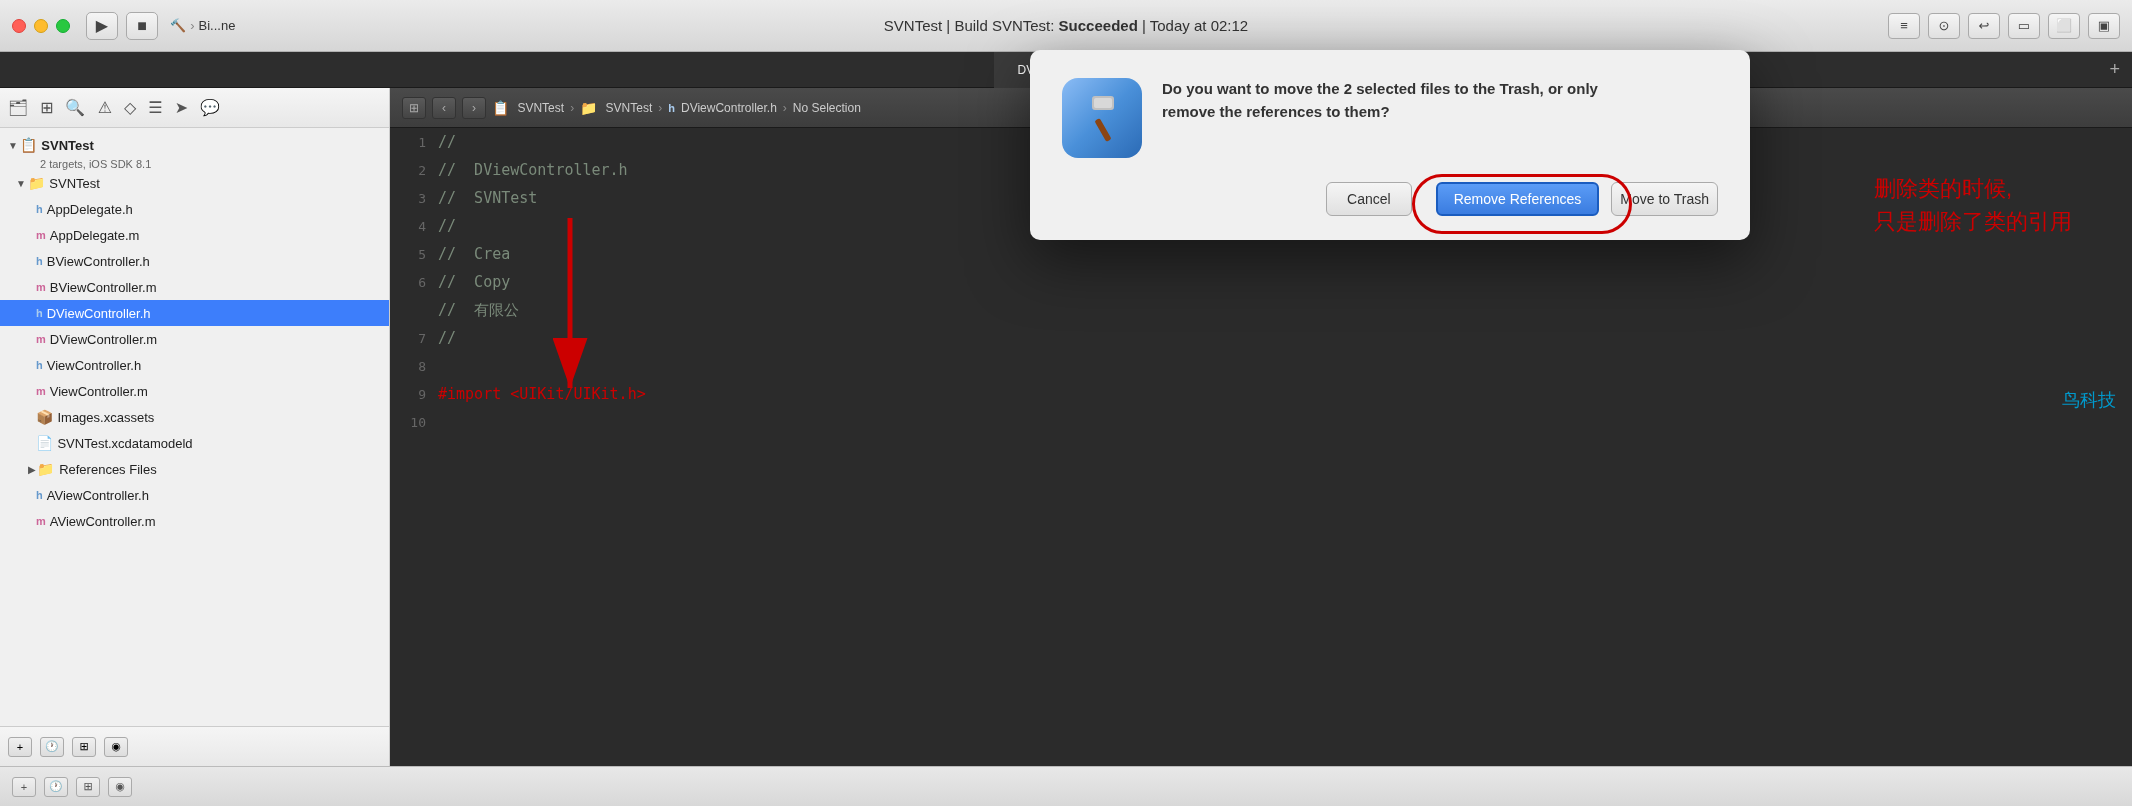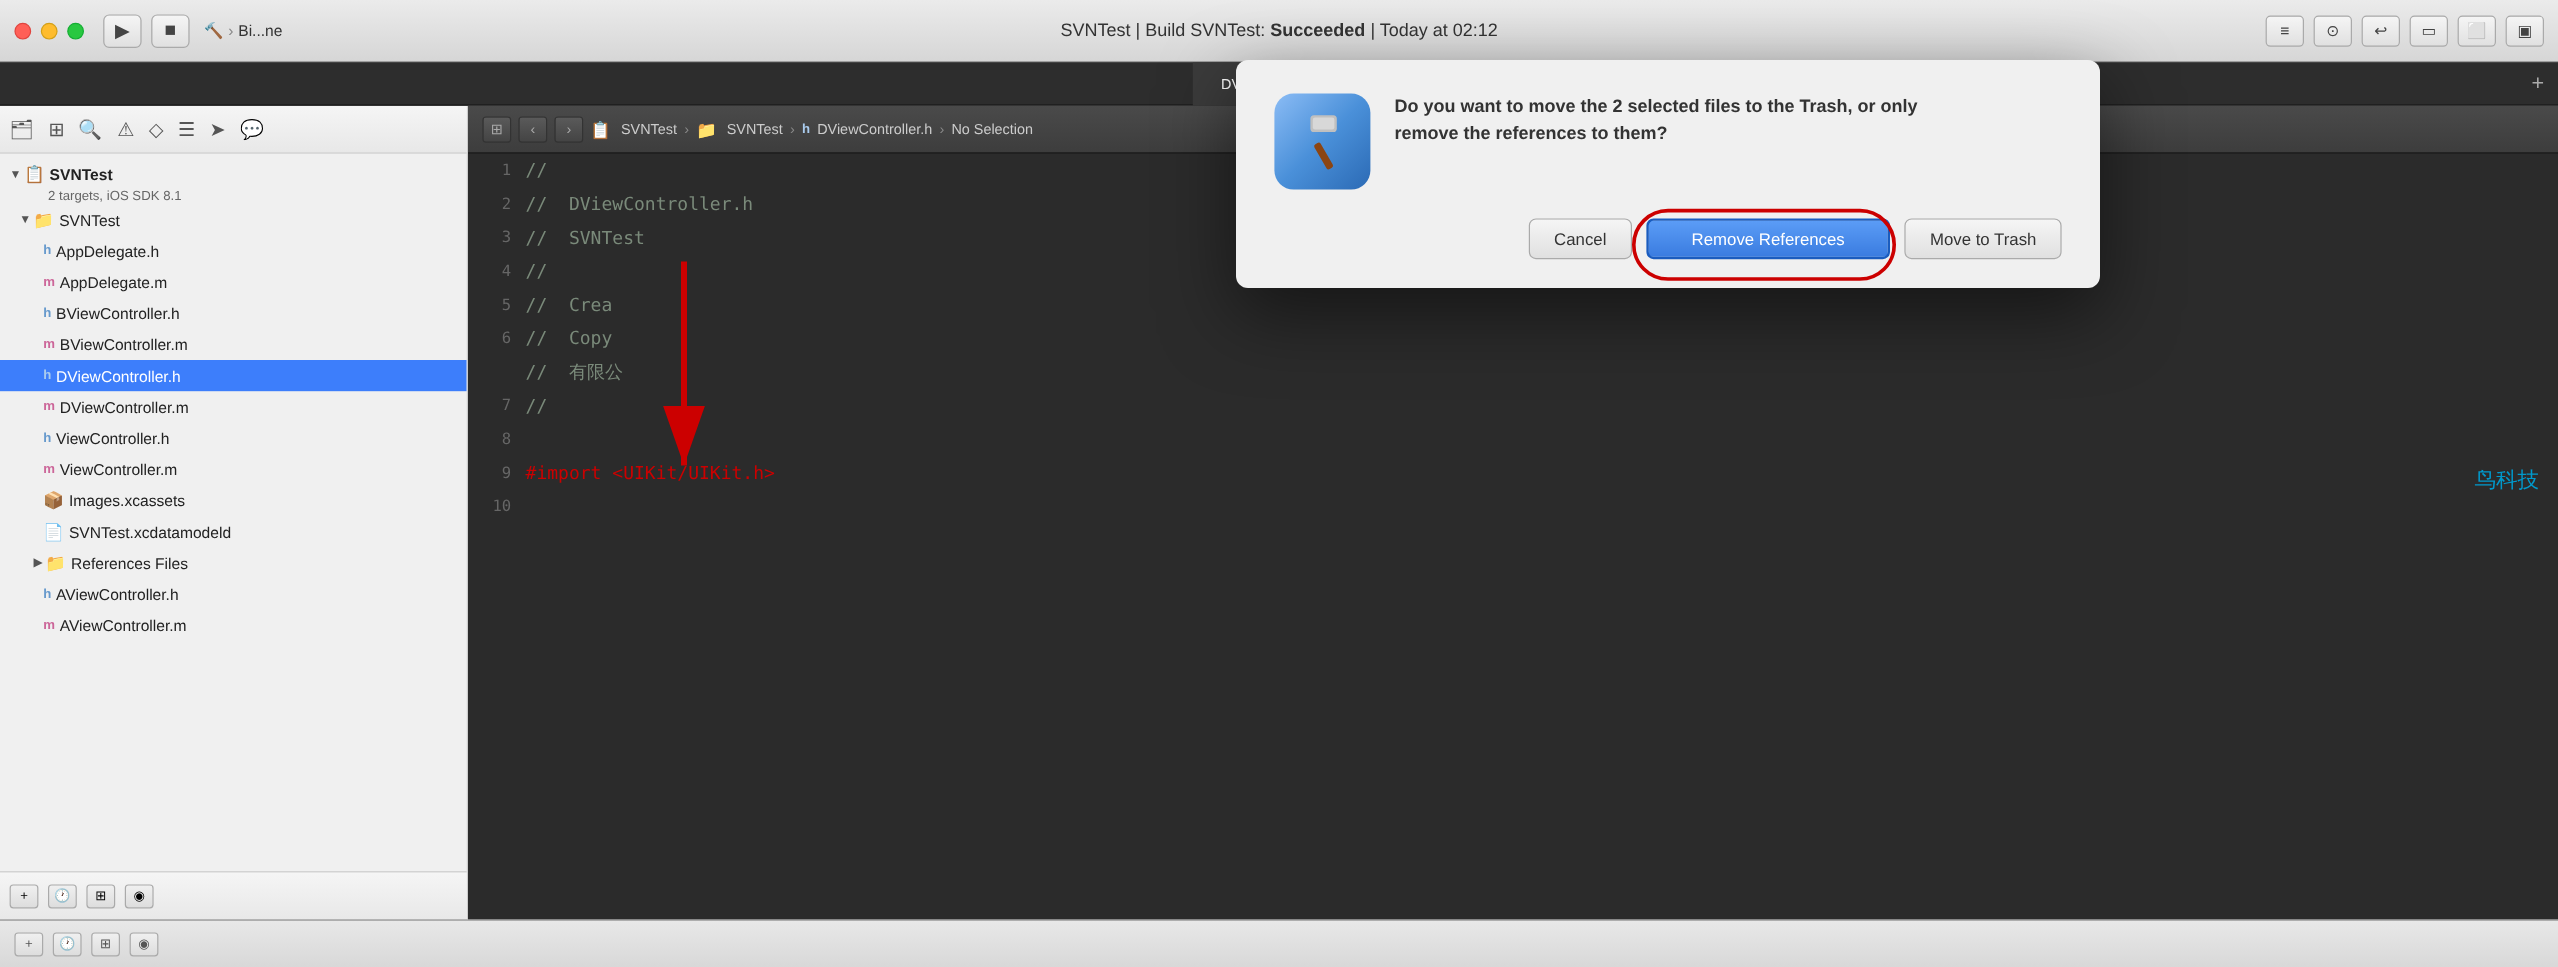--- a/index.html
+++ b/index.html
@@ -329,32 +329,33 @@
     .btn-cancel {
       padding: 7px 20px;
       background: linear-gradient(180deg, #f5f5f5, #e0e0e0);
       border: 1px solid #aaa;
       border-radius: 6px;
       font-size: 14px;
       color: #333;
       cursor: pointer;
     }
     .btn-remove-ref {
-      padding: 7px 36px;
+      padding: 7px 16px;
       background: linear-gradient(180deg, #5b9cf6, #3a7ce0);
       border: 2px solid #1a5cbf;
       border-radius: 6px;
       font-size: 14px;
       color: #fff;
       cursor: pointer;
       font-weight: 500;
       position: relative;
+      margin-left: 12px;
     }
     .btn-move-trash {
-      padding: 7px 20px;
+      padding: 7px 8px;
       background: linear-gradient(180deg, #f5f5f5, #e0e0e0);
       border: 1px solid #aaa;
       border-radius: 6px;
       font-size: 14px;
       color: #333;
       cursor: pointer;
     }
 
     
     .circle-highlight {
@@ -612,20 +613,24 @@
         <div class="code-line">
           <span class="line-num">9</span>
           <span class="line-code code-import">#import &lt;UIKit/UIKit.h&gt;</span>
         </div>
         <div class="code-line">
           <span class="line-num">10</span>
           <span class="line-code"></span>
         </div>
       </div>
 
+      <div class="annotation-cn">
+        <div>删除类的时候,</div>
+        <div>只是删除了类的引用</div>
+      </div>
 
       <div class="annotation-cn2">鸟科技</div>
 
       <svg class="red-arrow" width="120" height="200" viewBox="0 0 120 200" style="position:absolute;top:80px;right:320px;">
         <defs>
           <marker id="arrowhead" markerWidth="10" markerHeight="7" refX="10" refY="3.5" orient="auto">
             <polygon points="0 0, 10 3.5, 0 7" fill="#cc0000"></polygon>
           </marker>
         </defs>
         <path d="M 60 10 C 60 80, 60 120, 60 180" stroke="#cc0000" stroke-width="5" fill="none" marker-end="url(#arrowhead)"></path>

